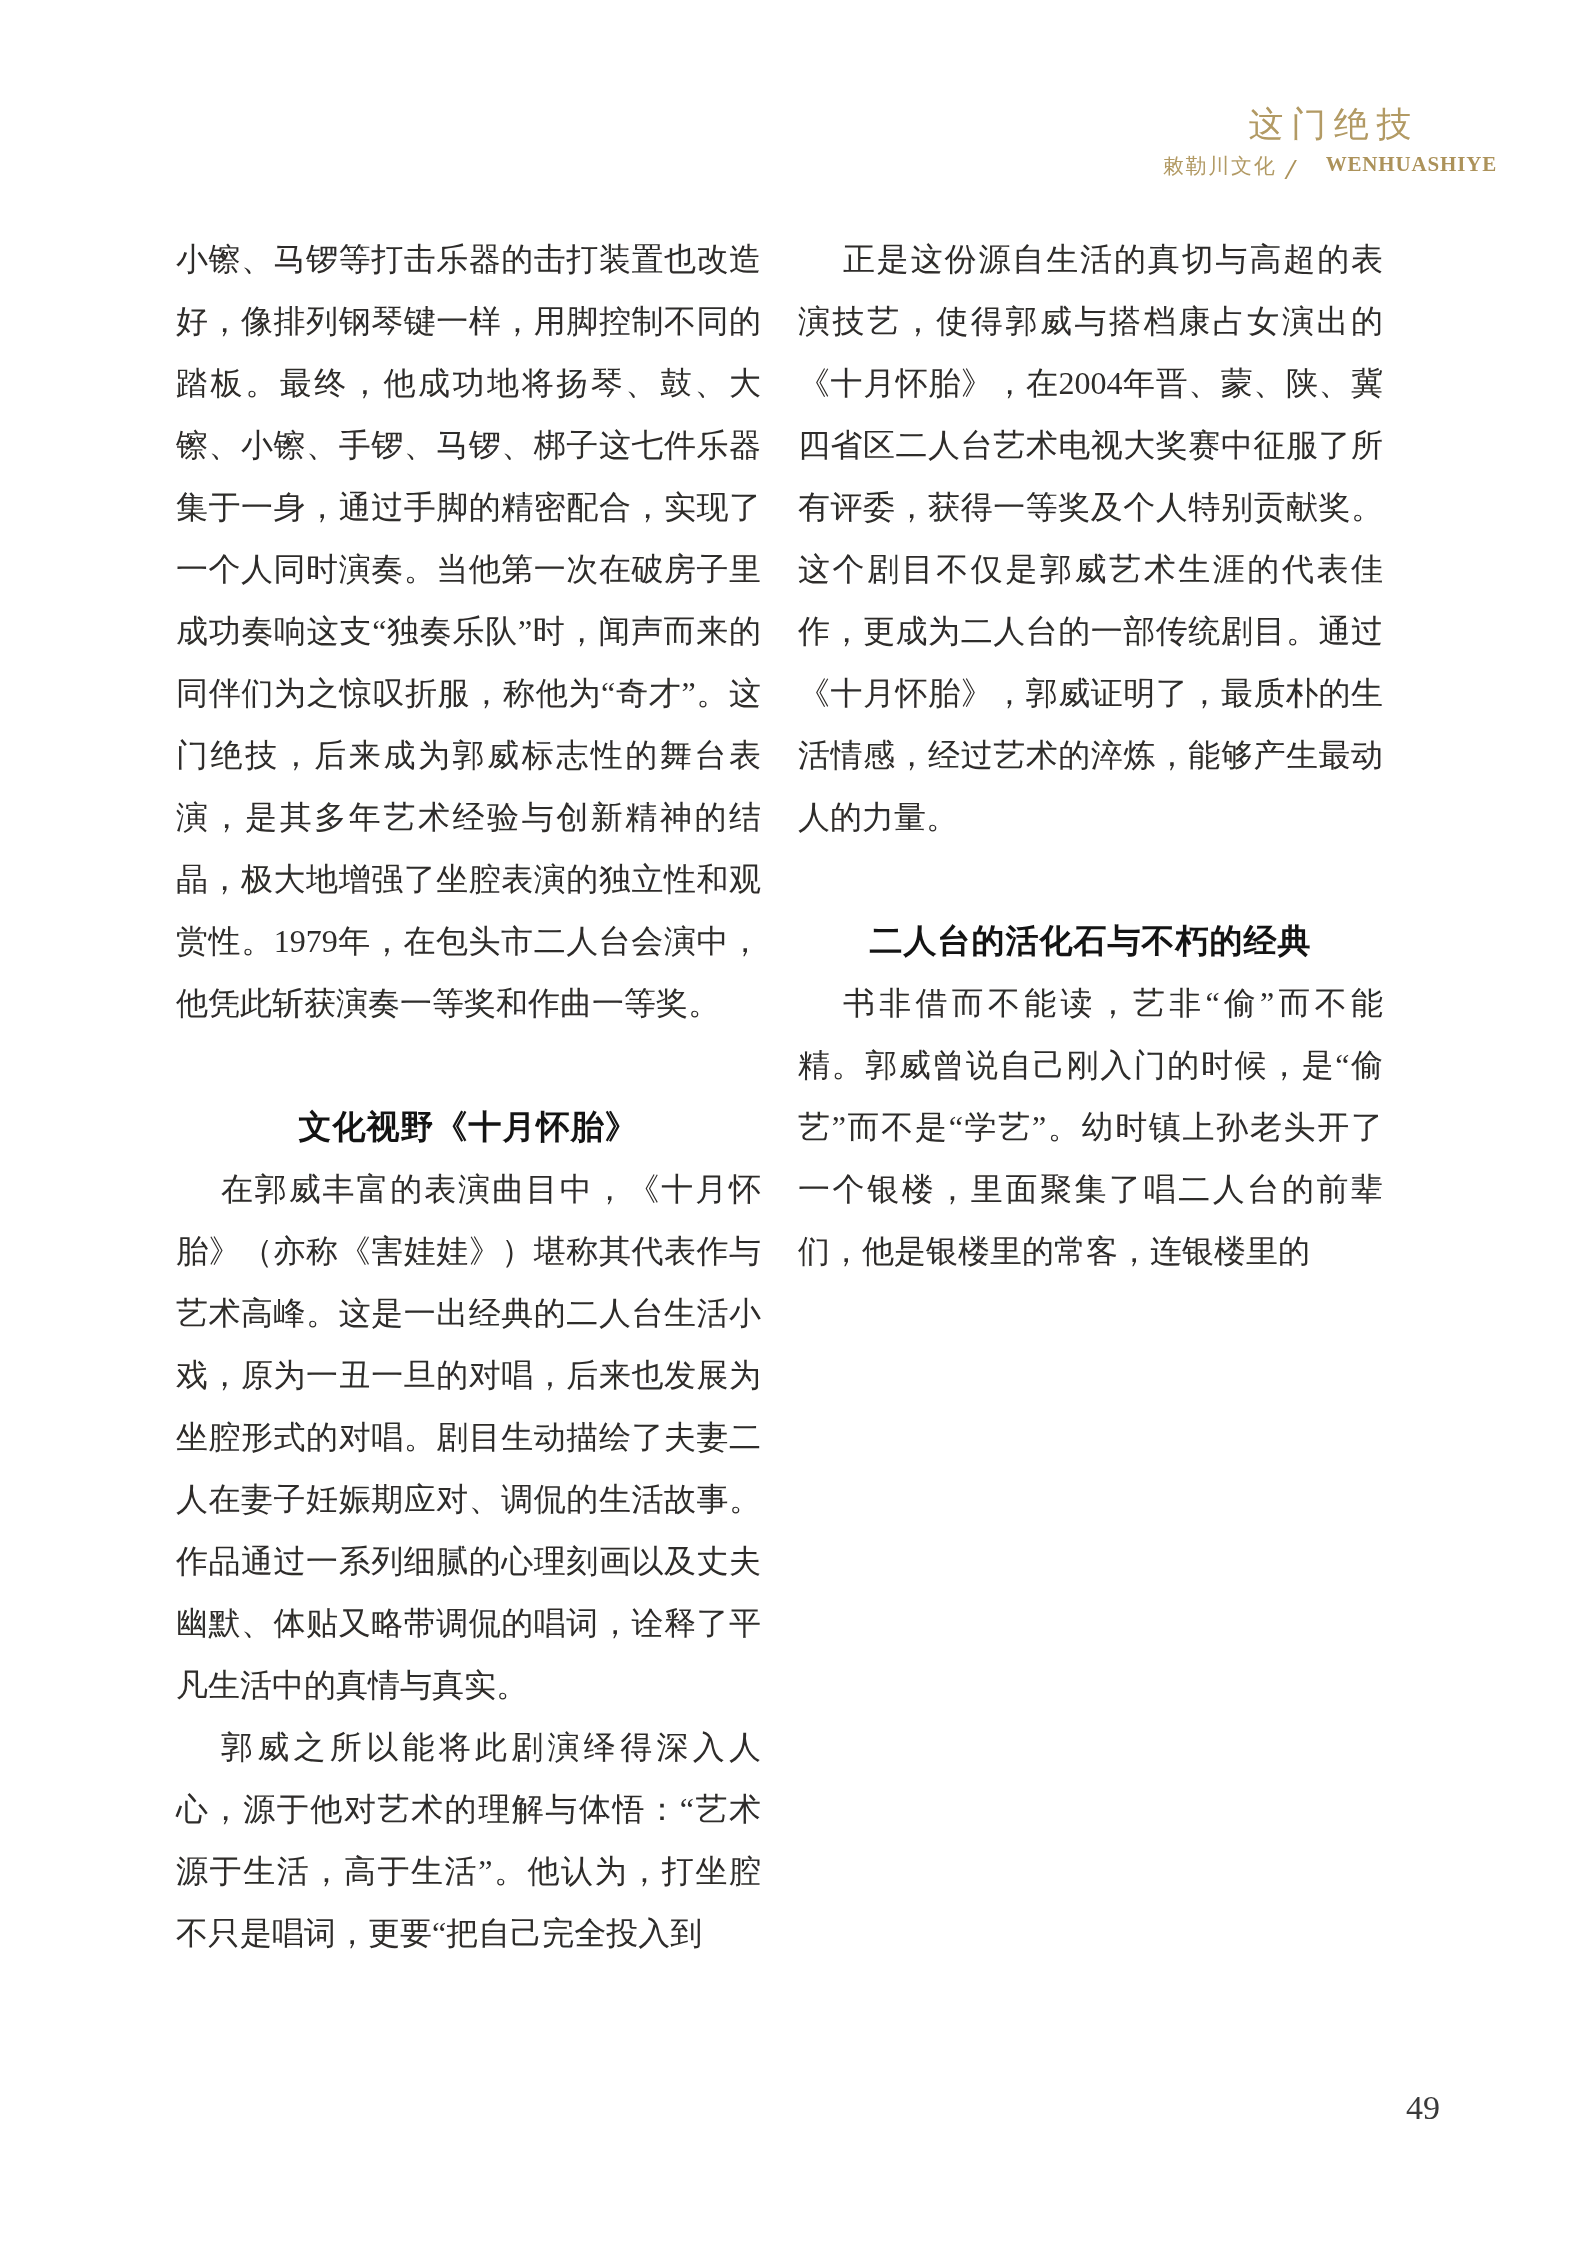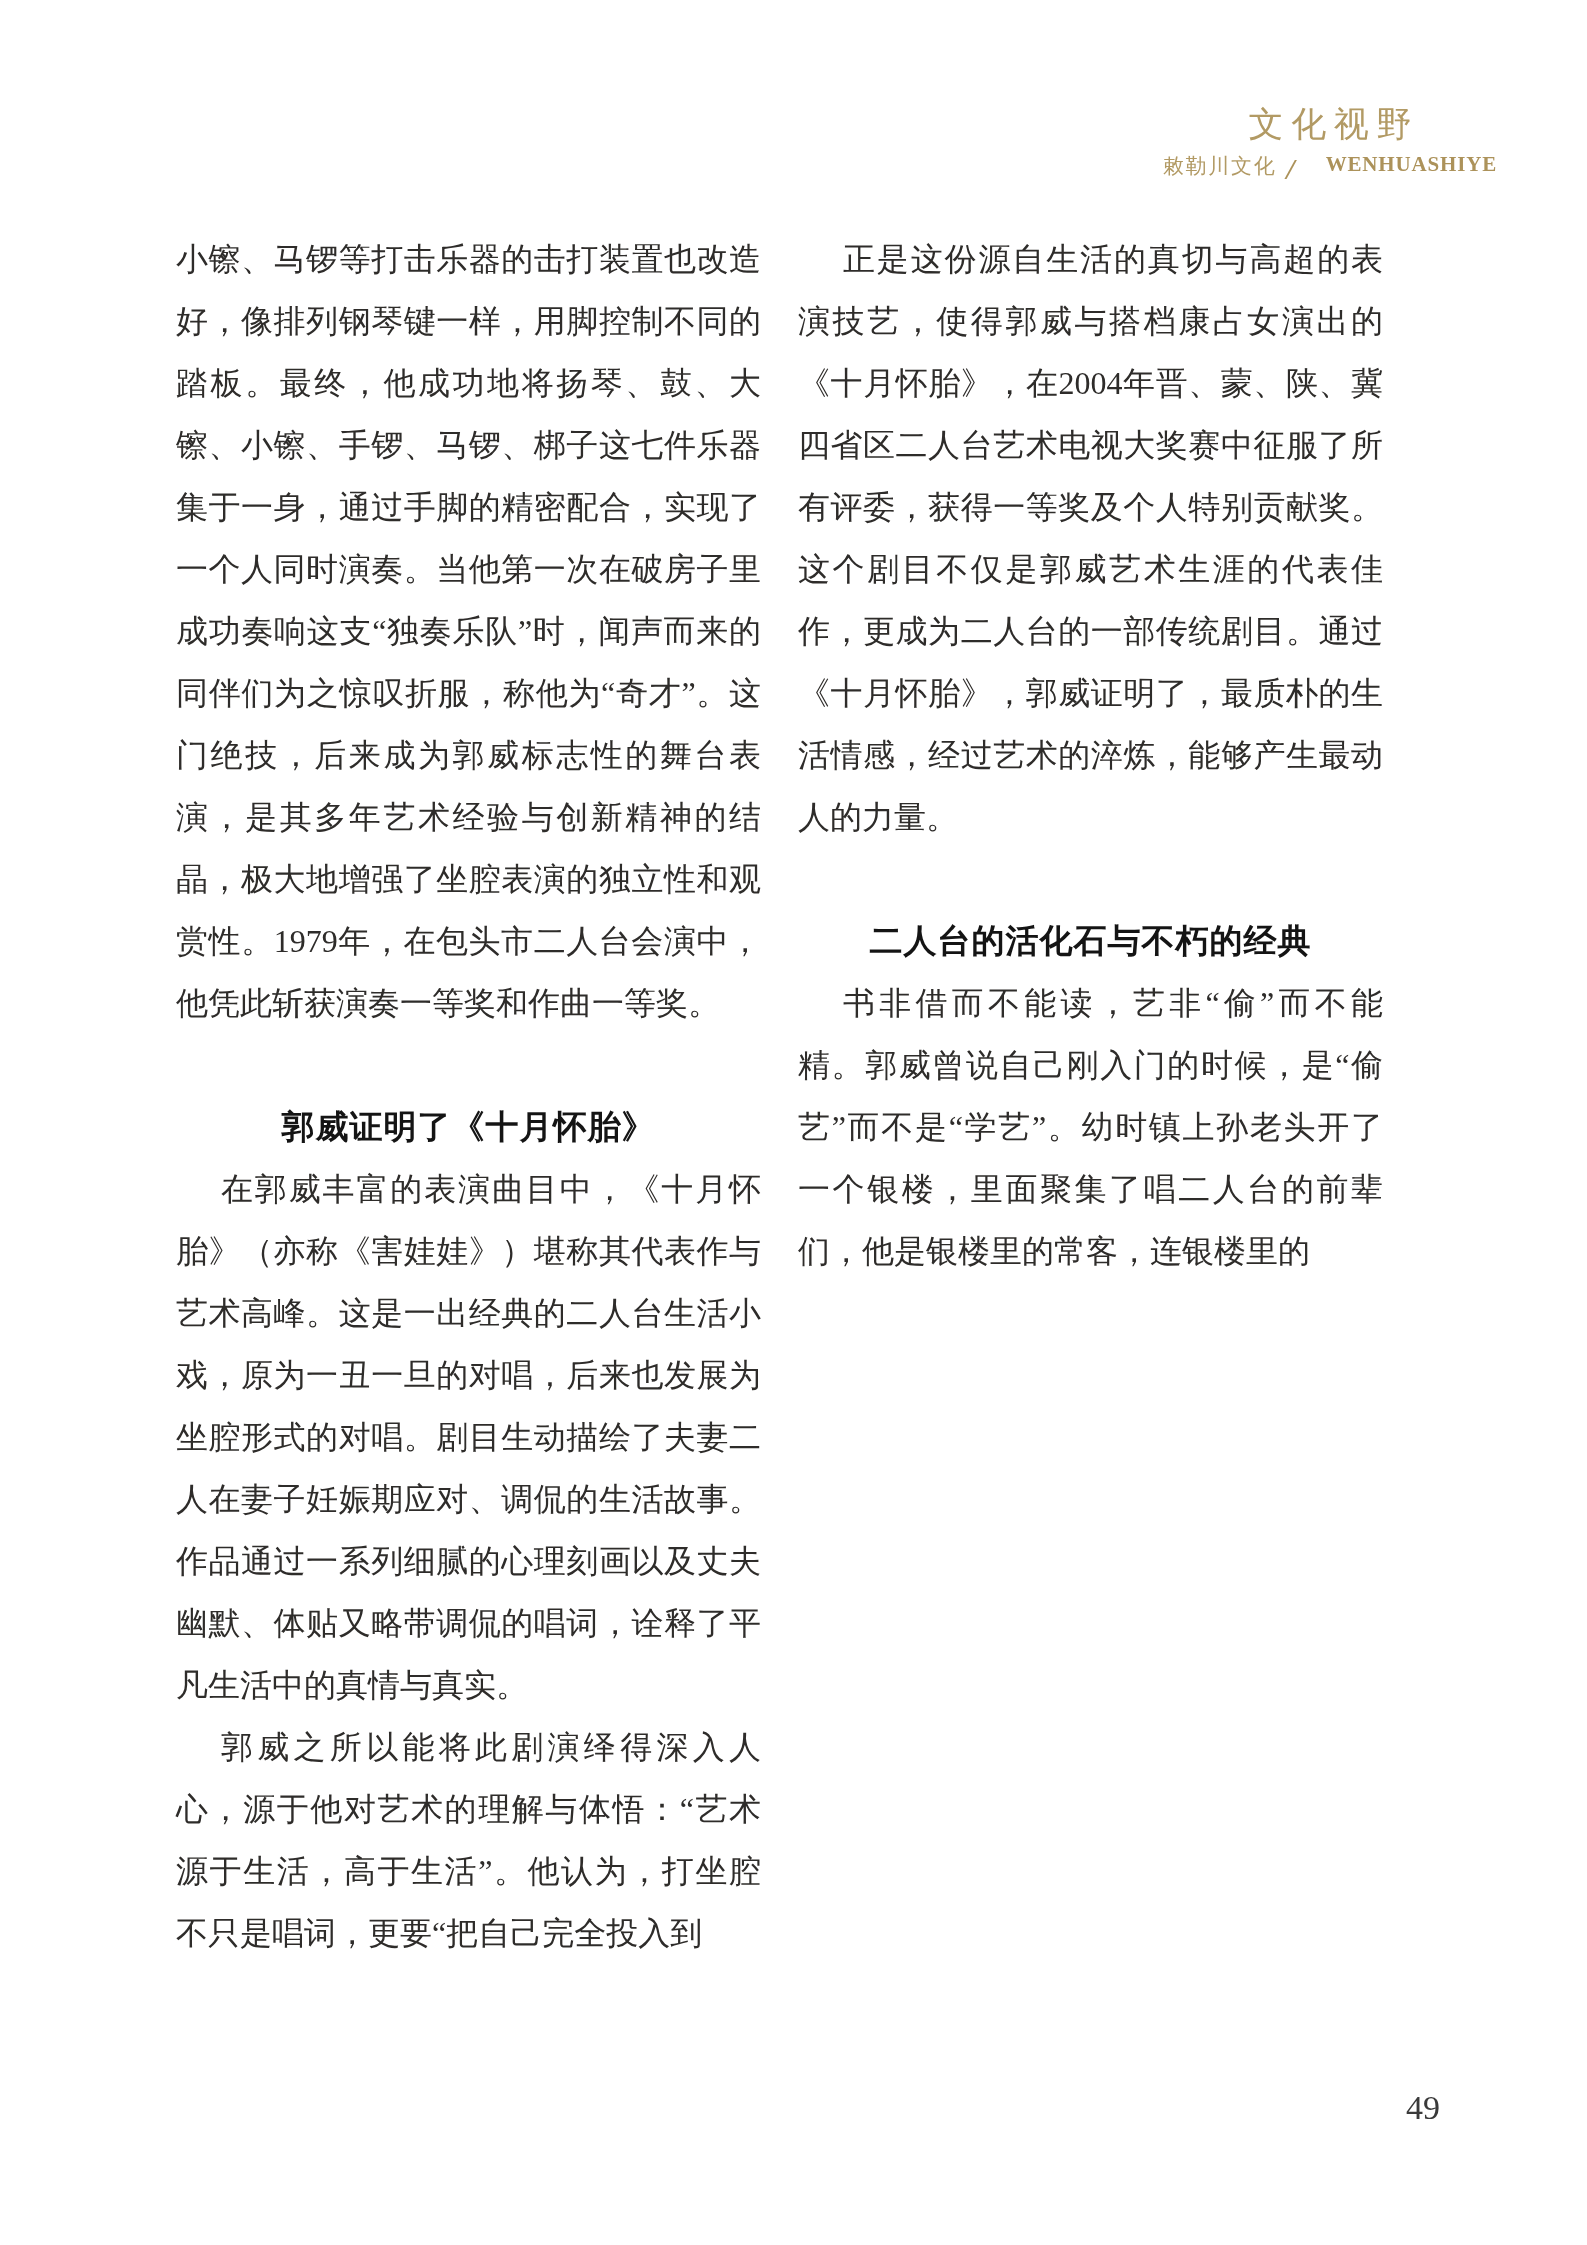--- a/index.html
+++ b/index.html
@@ -96,33 +96,33 @@
     color: #3a3a3a;
     margin-left: 32px;
   }
 </style>
 </head>
 <body>
 
 <div class="page">
 
   <header class="masthead">
-    <div class="masthead-title">文化视野</div>
+    <div class="masthead-title">这门绝技</div>
     <div class="masthead-sub">
       <span class="zh">敕勒川文化</span>
       <span class="slash">/</span>
       <span class="en">WENHUASHIYE</span>
     </div>
   </header>
 
   <main class="columns">
 
     <section class="col">
       <p>小镲、马锣等打击乐器的击打装置也改造好，像排列钢琴键一样，用脚控制不同的踏板。最终，他成功地将扬琴、鼓、大镲、小镲、手锣、马锣、梆子这七件乐器集于一身，通过手脚的精密配合，实现了一个人同时演奏。当他第一次在破房子里成功奏响这支“独奏乐队”时，闻声而来的同伴们为之惊叹折服，称他为“奇才”。这门绝技，后来成为郭威标志性的舞台表演，是其多年艺术经验与创新精神的结晶，极大地增强了坐腔表演的独立性和观赏性。1979年，在包头市二人台会演中，他凭此斩获演奏一等奖和作曲一等奖。</p>
-      <h3 class="col-heading">郭威证明了《十月怀胎》</h3>
+      <h3 class="col-heading">文化视野《十月怀胎》</h3>
       <p class="indent">在郭威丰富的表演曲目中，《十月怀胎》（亦称《害娃娃》）堪称其代表作与艺术高峰。这是一出经典的二人台生活小戏，原为一丑一旦的对唱，后来也发展为坐腔形式的对唱。剧目生动描绘了夫妻二人在妻子妊娠期应对、调侃的生活故事。作品通过一系列细腻的心理刻画以及丈夫幽默、体贴又略带调侃的唱词，诠释了平凡生活中的真情与真实。</p>
       <p class="indent">郭威之所以能将此剧演绎得深入人心，源于他对艺术的理解与体悟：“艺术源于生活，高于生活”。他认为，打坐腔不只是唱词，更要“把自己完全投入到</p>
     </section>
 
     <section class="col">
       <p class="indent">正是这份源自生活的真切与高超的表演技艺，使得郭威与搭档康占女演出的《十月怀胎》，在2004年晋、蒙、陕、冀四省区二人台艺术电视大奖赛中征服了所有评委，获得一等奖及个人特别贡献奖。这个剧目不仅是郭威艺术生涯的代表佳作，更成为二人台的一部传统剧目。通过《十月怀胎》，郭威证明了，最质朴的生活情感，经过艺术的淬炼，能够产生最动人的力量。</p>
       <h3 class="col-heading">二人台的活化石与不朽的经典</h3>
       <p class="indent">书非借而不能读，艺非“偷”而不能精。郭威曾说自己刚入门的时候，是“偷艺”而不是“学艺”。幼时镇上孙老头开了一个银楼，里面聚集了唱二人台的前辈们，他是银楼里的常客，连银楼里的</p>
     </section>
 

